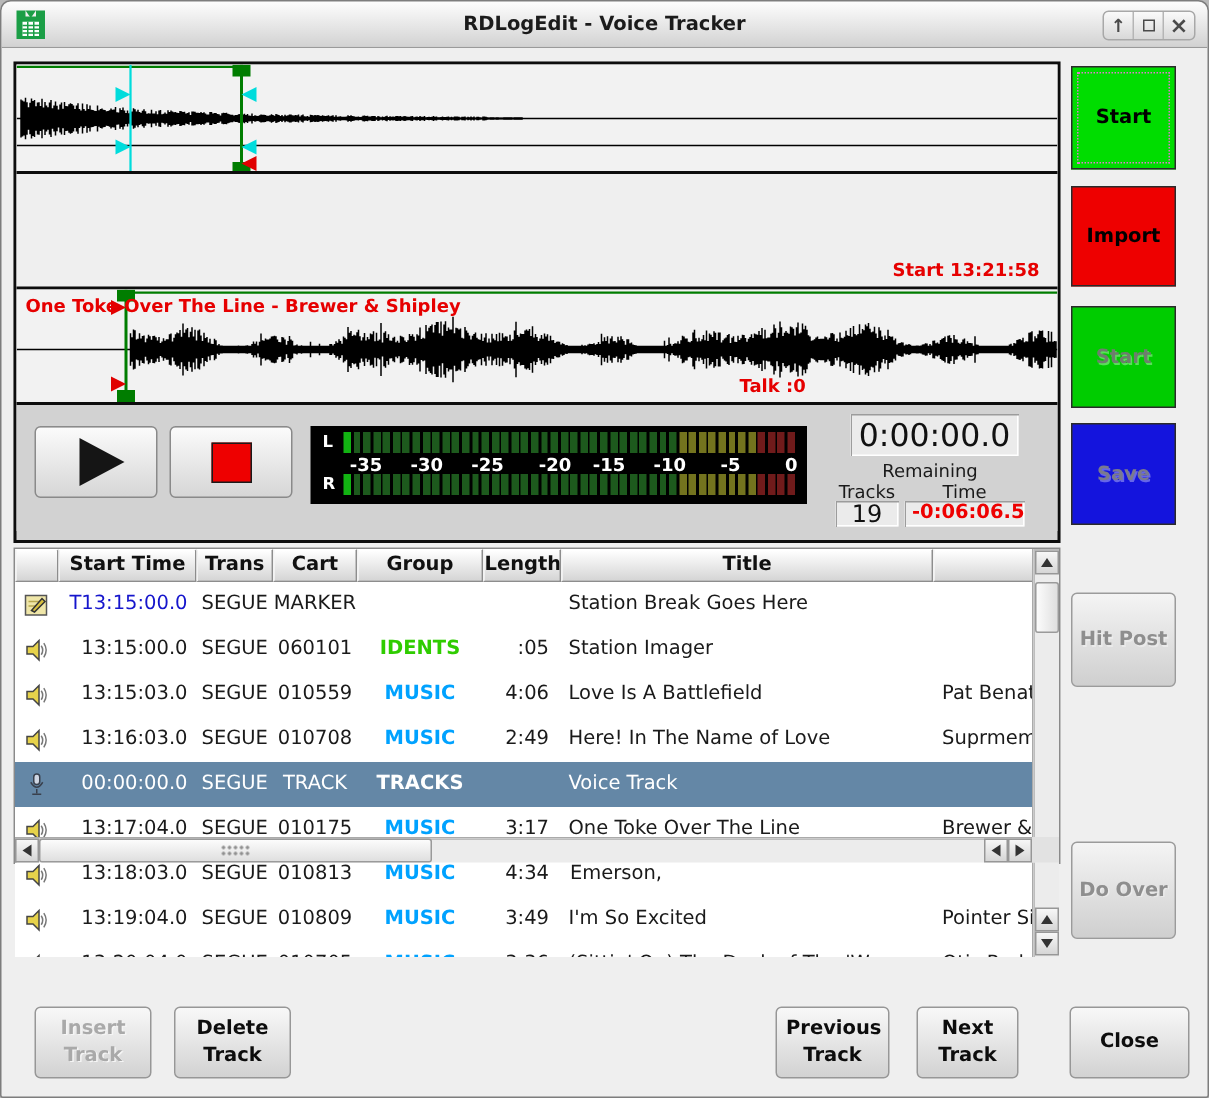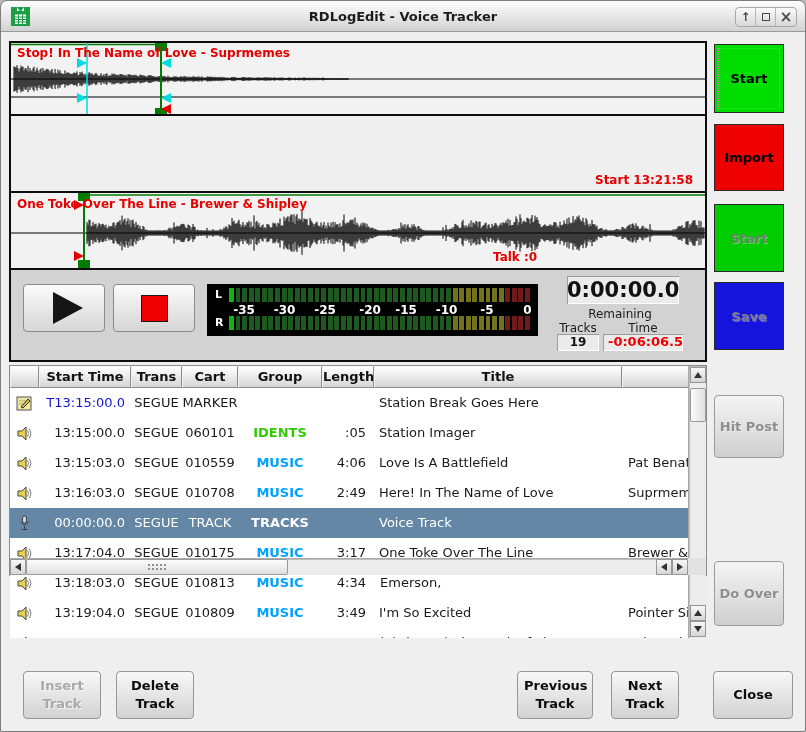--- a/index.html
+++ b/index.html
@@ -40,27 +40,27 @@
   .play-tri{width:0;height:0;border-left:30px solid #151515;border-top:16px solid transparent;border-bottom:16px solid transparent;margin-left:8px;}
   .stop-sq{width:27px;height:27px;background:#ee0000;border:1px solid #1a1a1a;}
   #meter{position:absolute;left:196px;top:14px;width:331px;height:52px;background:#000;}
   .meter-letter{position:absolute;left:8px;width:12px;color:#fff;font-size:11px;font-weight:bold;}
   #meter-l{top:4px;} #meter-r{top:32px;}
   .meter-row{position:absolute;left:22px;width:305px;height:14px;display:flex;gap:1.7px;}
   #meter-row-l{top:4px;} #meter-row-r{top:32px;}
   .seg{width:4.9px;height:14px;}
   .seg.g{background:#1d5a1d;} .seg.y{background:#73731e;} .seg.r{background:#701b1b;} .seg.lit{background:#12b312;}
   .meter-scale{position:absolute;top:19px;width:32px;text-align:center;color:#fff;font-size:12px;font-weight:bold;}
-  .sunken{background:#ebebeb;box-shadow:inset 1px 1px 0 #9c9c9c, inset -1px -1px 0 #ffffff;font-weight:bold;}
+  .sunken{background:#ebebeb;box-shadow:inset 1px 1px 0 #9c9c9c, inset -1px -1px 0 #ffffff;}
   #time-display{position:absolute;left:556px;top:6px;width:112px;height:28px;font-size:21px;color:#111;
     text-align:center;line-height:28px;}
   #remaining-label{position:absolute;left:539px;top:37px;width:140px;text-align:center;font-size:12px;color:#1a1a1a;}
   #tracks-label{position:absolute;left:546px;top:51px;width:42px;text-align:center;font-size:12px;color:#1a1a1a;}
   #time-label{position:absolute;left:592px;top:51px;width:80px;text-align:center;font-size:12px;color:#1a1a1a;}
-  #tracks-value{position:absolute;left:546px;top:64px;width:42px;height:17px;font-size:12px;font-weight:bold;
+  #tracks-value{position:absolute;left:546px;top:64px;width:42px;height:17px;font-size:16px;font-weight:normal;
     text-align:center;line-height:17px;color:#111;}
   #time-value{position:absolute;left:592px;top:64px;width:80px;height:17px;font-size:13px;font-weight:bold;
     text-align:right;line-height:16px;color:#ee0000;}
 
   
   .side-btn{position:absolute;left:713px;width:70px;border:1px solid #2a2a2a;font-weight:bold;font-size:13px;
     font-family:inherit;padding:0;}
   .side-btn.gray{background:linear-gradient(#f4f4f4,#cfcfcf);border:1px solid #9b9b9b;border-radius:4px;color:#8e8e8e;}
   .side-btn.focused{outline:1px dotted #e07ad0;outline-offset:-5px;}
   .side-btn.disabled{text-shadow:1px 1px 0 rgba(255,255,255,0.35);}
@@ -161,21 +161,20 @@
         <line x1="76" y1="0" x2="76" y2="73" stroke="#00dcdc" stroke-width="1.5"></line>
         <polygon points="66,15 66,25 76,20" fill="#00dcdc"></polygon>
         <polygon points="66,50 66,60 76,55" fill="#00dcdc"></polygon>
         <line x1="150" y1="0" x2="150" y2="73" stroke="#007d00" stroke-width="2"></line>
         <rect x="144" y="0" width="12" height="8" fill="#007d00"></rect>
         <rect x="144" y="65" width="12" height="8" fill="#007d00"></rect>
         <polygon points="160,15 160,25 150,20" fill="#00dcdc"></polygon>
         <polygon points="160,50 160,60 150,55" fill="#00dcdc"></polygon>
         <polygon points="160,61 160,71 150,66" fill="#e00000"></polygon>
       </svg>
-      <div class="wave-title">Stop! In The Name of Love - Suprmemes</div>
     </div>
 
     <div id="panel-b" class="wave-panel">
       <div id="status-b" class="wave-status">Start 13:21:58</div>
     </div>
 
     <div id="panel-c" class="wave-panel">
       <svg class="wave-svg" width="694" height="75">
         <line x1="73" y1="2" x2="694" y2="2" stroke="#007d00" stroke-width="1.5"></line>
         <line x1="0" y1="40" x2="694" y2="40" stroke="#000" stroke-width="1"></line>

